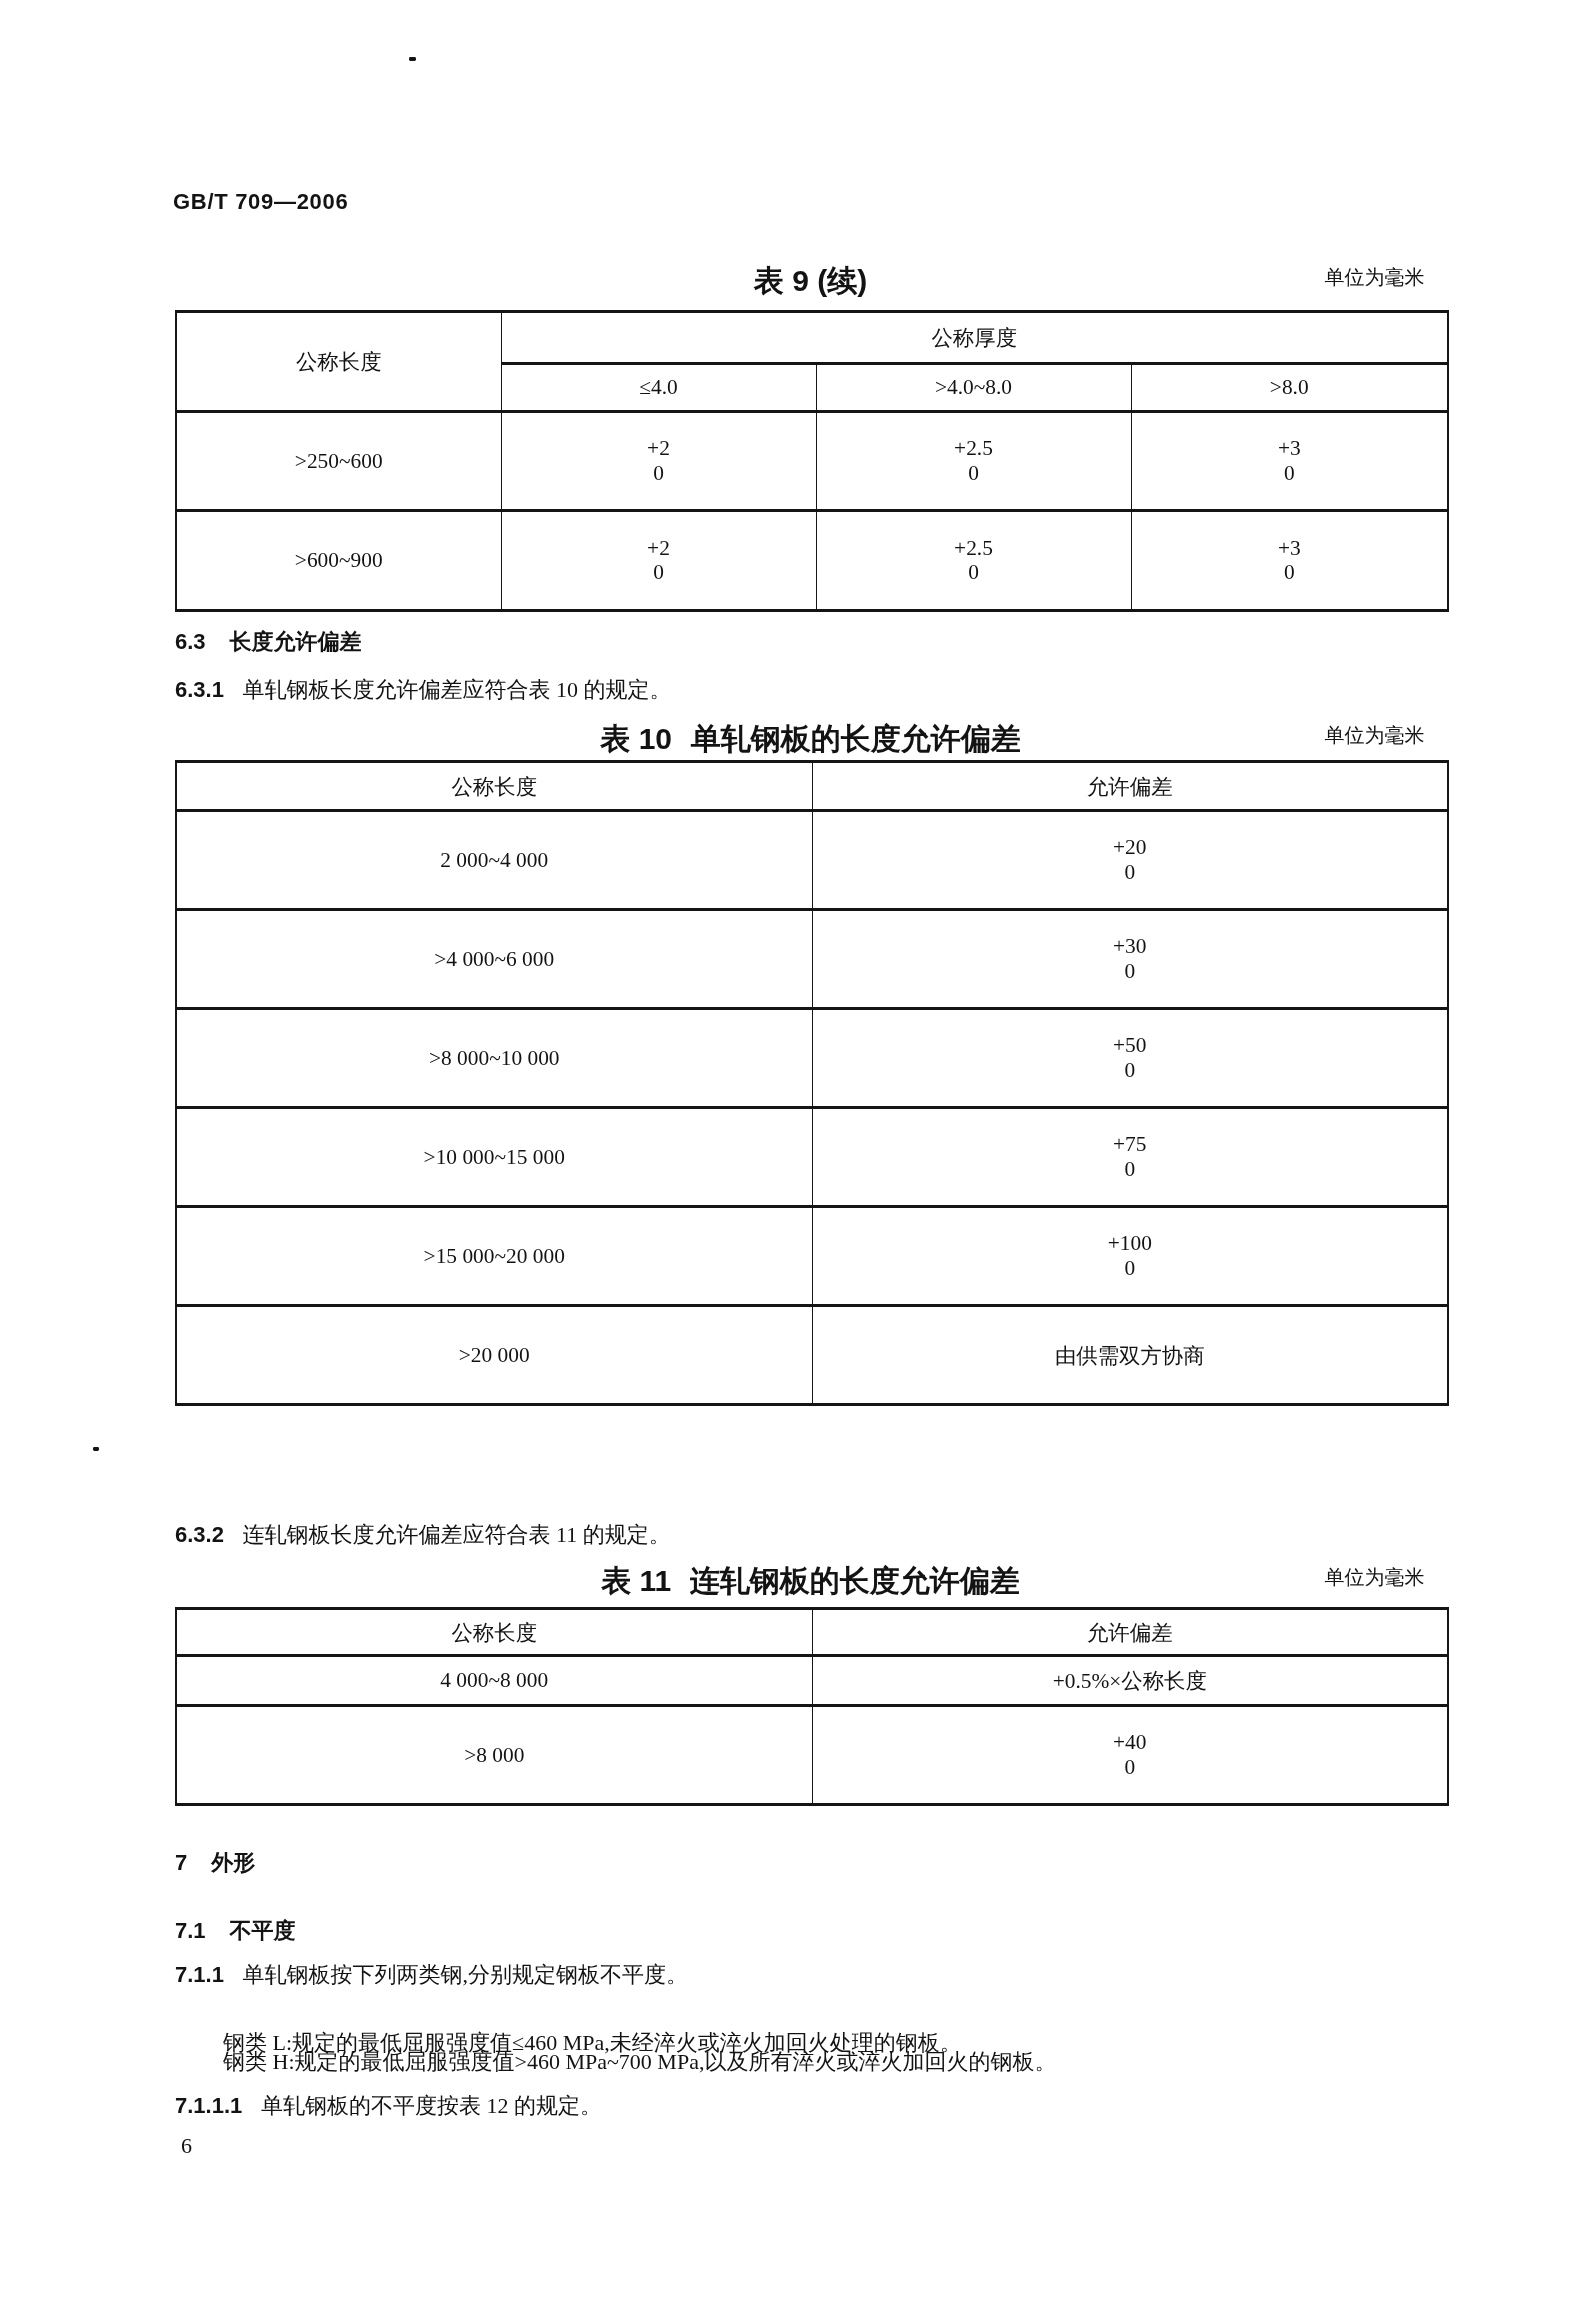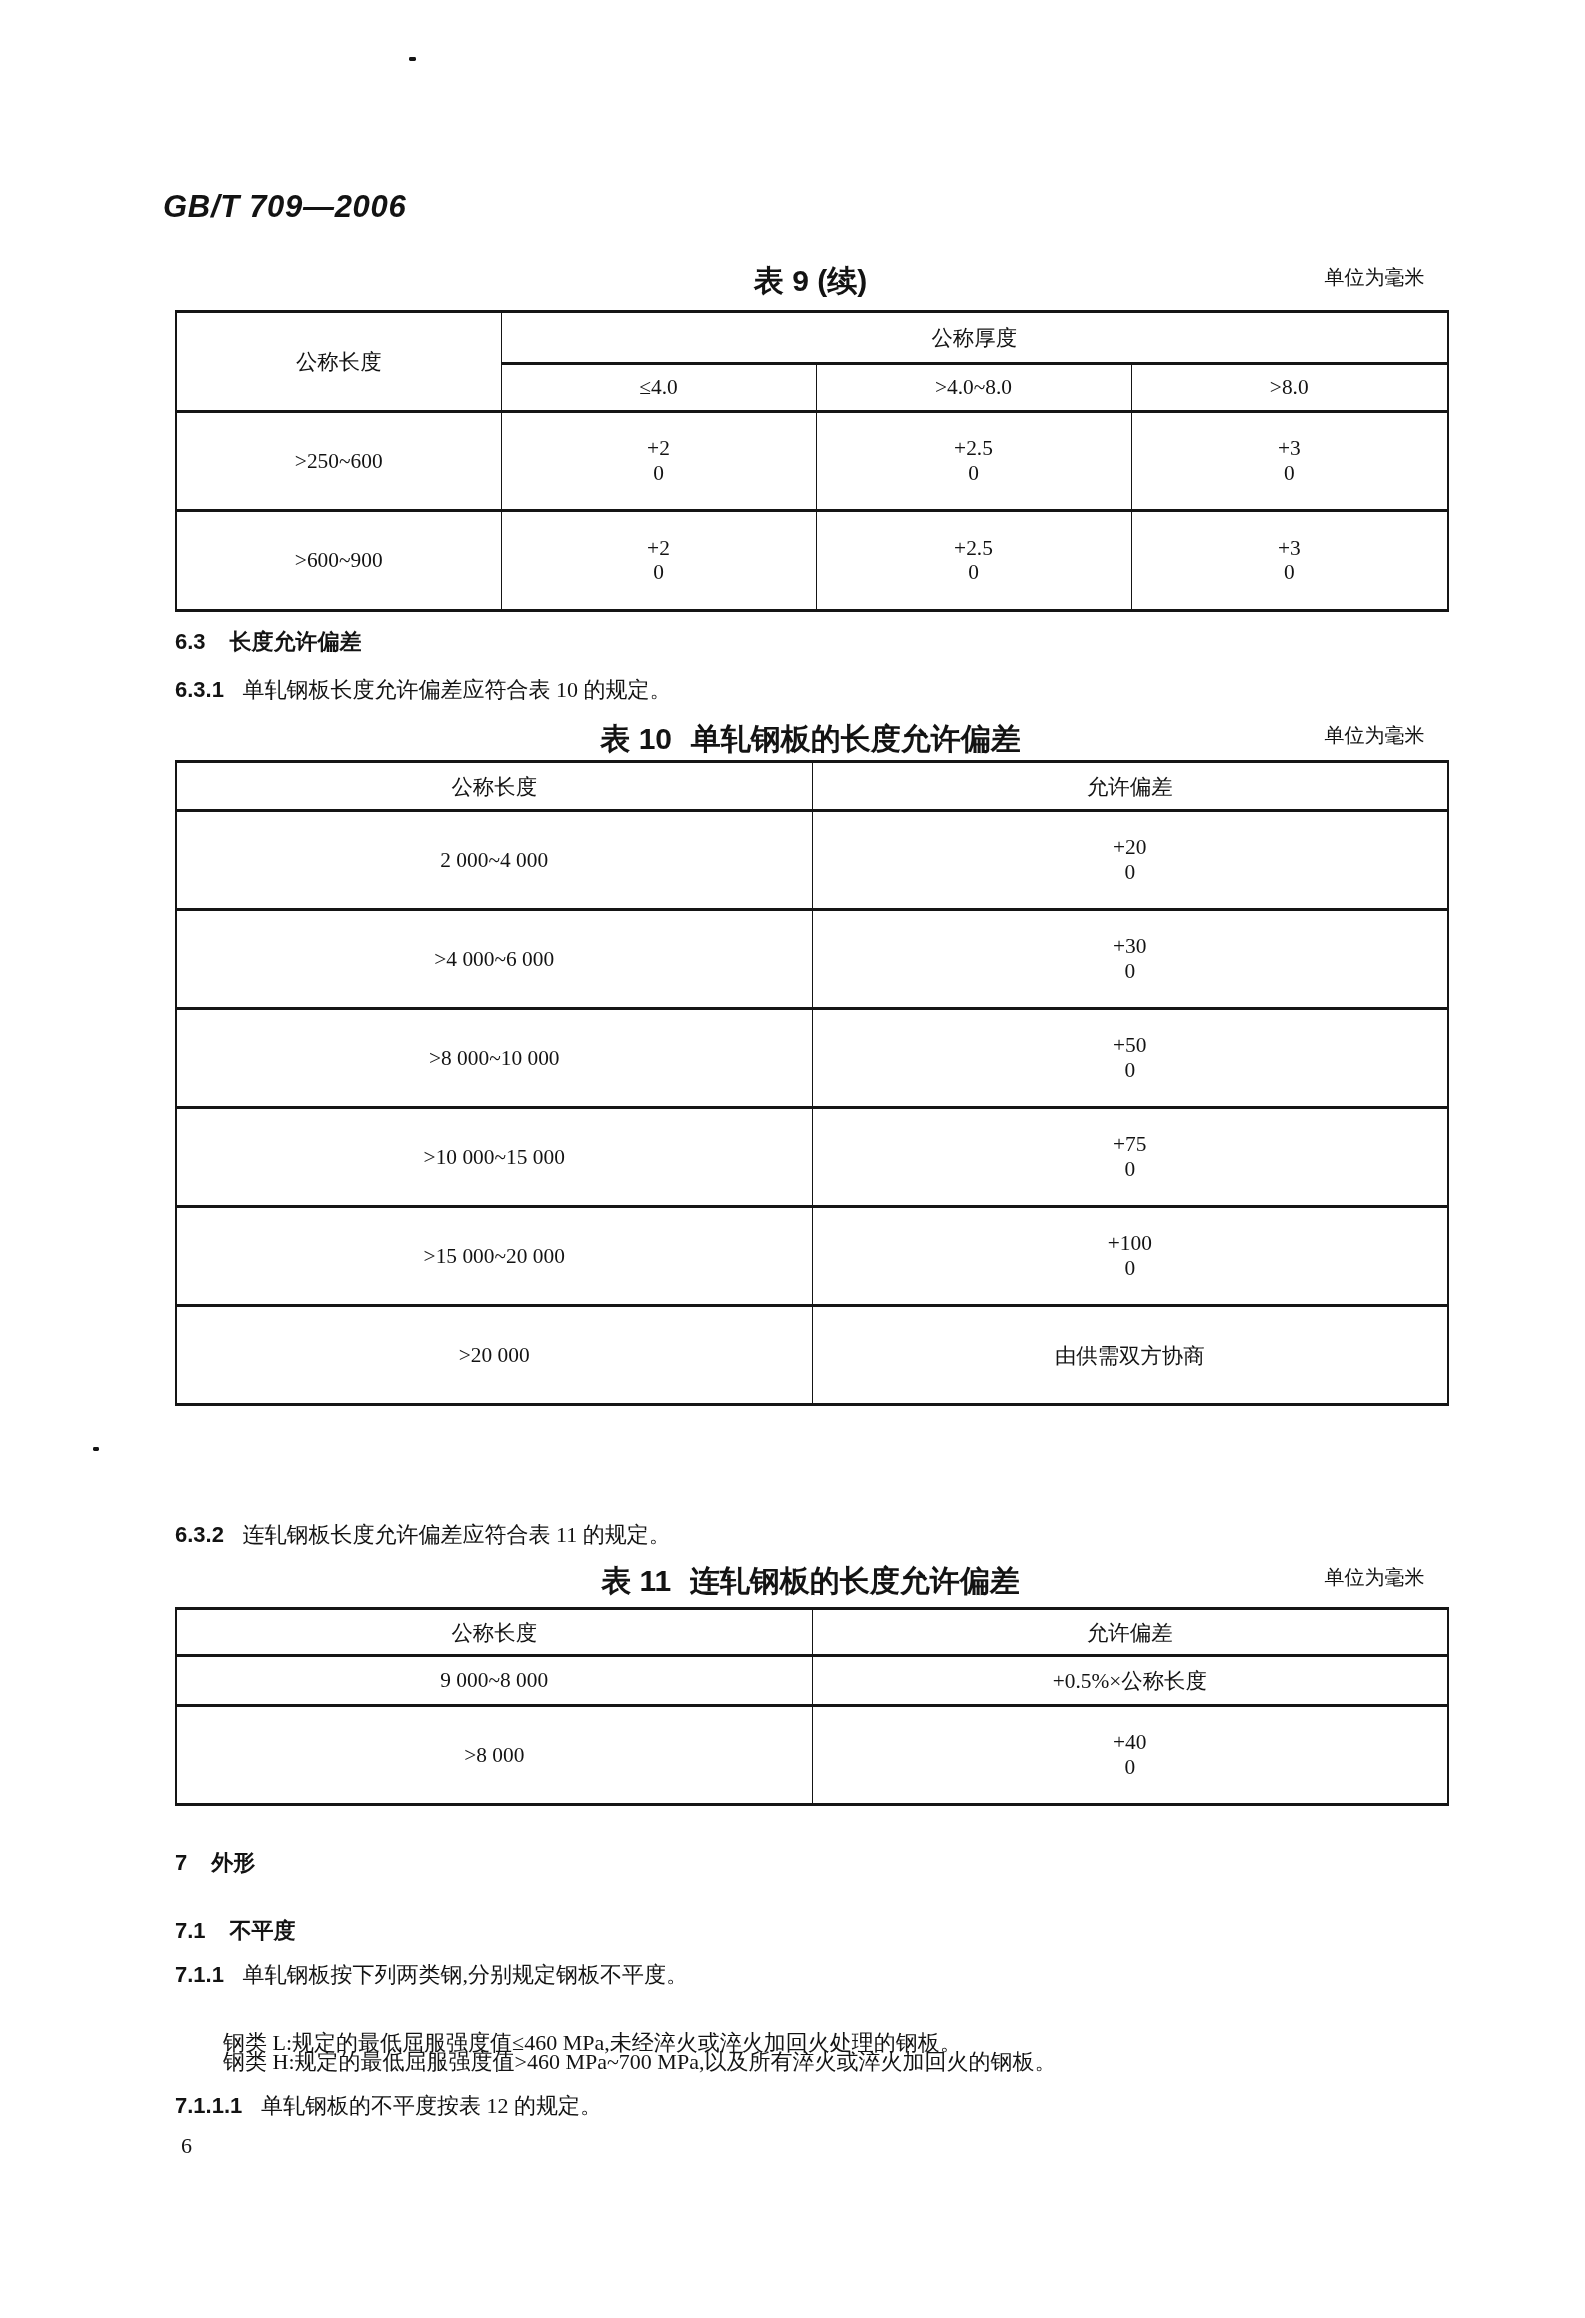--- a/index.html
+++ b/index.html
@@ -12,25 +12,24 @@
     overflow:hidden;
   }
   .abs { position:absolute; }
 
   
   .dot { position:absolute; background:#141414; border-radius:1.4px; }
   .dot1 { left:409px; top:57px; width:7.1px; height:4.3px; }
   .dot2 { left:93px; top:1447px; width:6.4px; height:4.3px; }
 
   .doc-number {
-    left:163px; top:189px;
-    font-family:"Liberation Sans","DejaVu Sans",sans-serif;
-    font-weight:bold; font-size:31px; letter-spacing:0.7px;
+    left:173px; top:189px;
+    font-family:"Liberation Sans","DejaVu Sans",sans-serif;
+    font-weight:bold; font-size:22px; letter-spacing:0.7px;
     white-space:nowrap;
-    font-style:italic;
   }
 
   
   .caption-row { position:absolute; left:175px; width:1271px; height:31px; }
   .cap {
     position:absolute; left:0; right:0; top:0;
     text-align:center;
     font-family:"Liberation Sans","DejaVu Sans",sans-serif;
     font-weight:bold; font-size:30px; white-space:nowrap;
   }
@@ -191,21 +190,21 @@
     <colgroup>
         <col style="width:636px">
         <col style="width:636px">
       </colgroup>
     <tbody>
       <tr style="height:47px;">
         <td>公称长度</td>
         <td>允许偏差</td>
       </tr>
       <tr style="height:50px;">
-        <td>9 000~8 000</td>
+        <td>4 000~8 000</td>
         <td>+0.5%×公称长度</td>
       </tr>
       <tr style="height:99px;">
         <td>&gt;8 000</td>
         <td><div class="tol"><span>+40</span><span>0</span></div></td>
       </tr>
     </tbody>
   </table>
 
   <div class="line" style="left:175px; top:1849px;">

